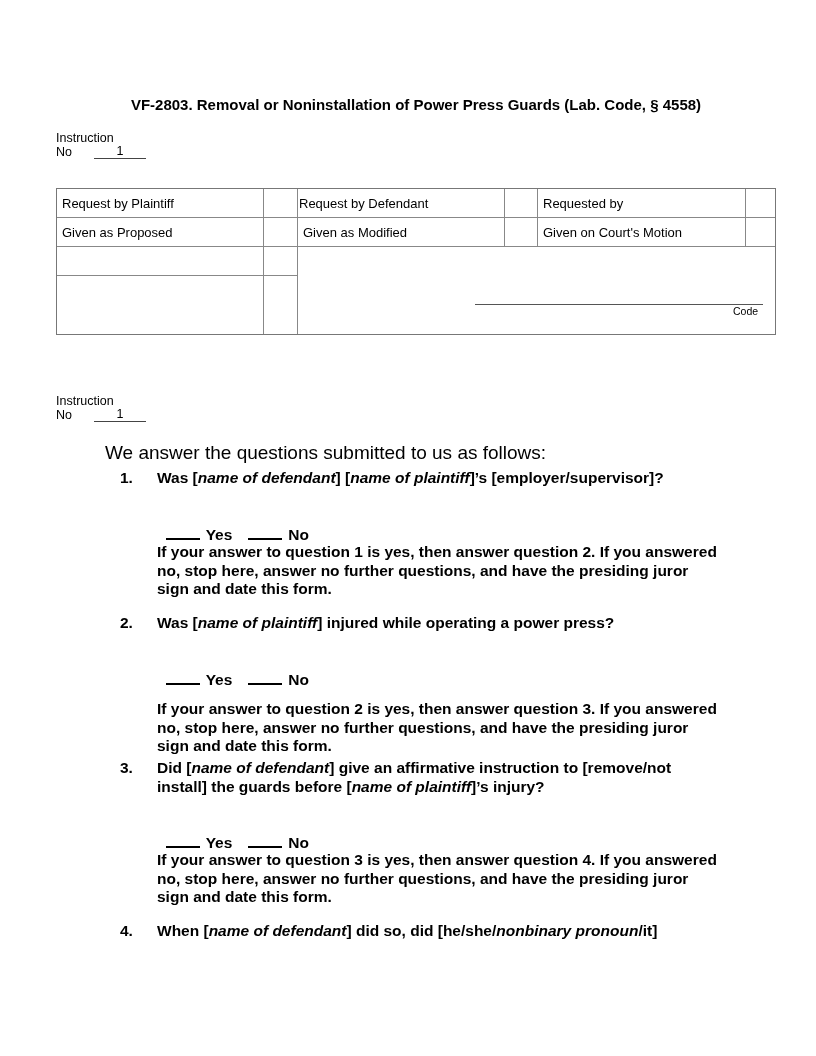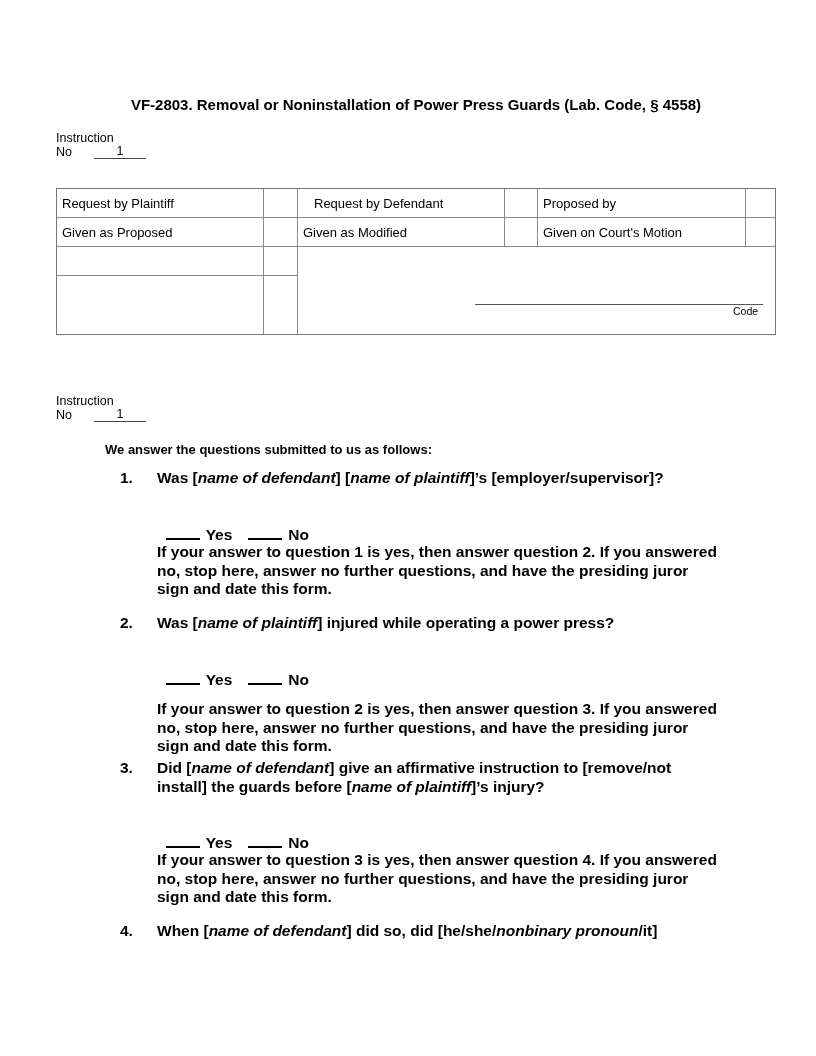--- a/index.html
+++ b/index.html
@@ -12,21 +12,21 @@
   .instr .no-lbl { width: 38px; }
   .instr .no-val { width: 52px; border-bottom: 1px solid #444; text-align: center; line-height: 13px; }
 
   .grid { left: 48px; top: 188px; width: 720px; height: 147px; border: 1px solid #777; box-sizing: border-box; }
   .cell { position: absolute; box-sizing: border-box; font-size: 13px; padding-left: 5px; display: flex; align-items: center; }
   .vline { position: absolute; width: 1px; background: #888; }
   .hline { position: absolute; height: 1px; background: #888; }
   .judge-line { position: absolute; height: 1px; background: #555; }
   .judge-lbl { position: absolute; font-size: 10.5px; }
 
-  .lead { left: 97px; top: 442px; font-weight: bold; font-size: 13px; }
+  .lead { left: 97px; top: 442px; font-weight: normal; font-size: 19px; }
   .q { position: absolute; left: 120px; width: 600px; font-weight: bold; font-size: 15.5px; line-height: 18.5px; }
   .q .num { position: absolute; left: 0; top: 0; }
   .q .txt { position: absolute; left: 37px; width: 560px; }
   .yn { position: absolute; left: 157px; font-weight: bold; font-size: 15.5px; white-space: pre; }
   .yn .blank { display: inline-block; width: 34px; border-bottom: 2px solid #000; margin-right: 6px; height: 14px; vertical-align: baseline; }
   .yn .gap { display: inline-block; width: 16px; }
   .follow { position: absolute; left: 157px; width: 560px; font-weight: bold; font-size: 15.5px; line-height: 18.5px; }
   i { font-style: italic; }
 </style>
 </head>
@@ -49,23 +49,23 @@
   <div class="hline" style="left:0; top:86px; width:240px;"></div>
 
   <div class="vline" style="left:206px; top:0; height:145px;"></div>
   <div class="vline" style="left:240px; top:0; height:145px;"></div>
   <div class="vline" style="left:447px; top:0; height:57px;"></div>
   <div class="vline" style="left:480px; top:0; height:57px;"></div>
   <div class="vline" style="left:688px; top:0; height:57px;"></div>
 
   <div class="cell" style="left:0; top:0; width:206px; height:28px;">Request by Plaintiff</div>
   <div class="cell" style="left:207px; top:0; width:33px; height:28px;"></div>
-  <div class="cell" style="left:252px; top:0; width:206px; height:28px;">Request by Defendant</div>
+  <div class="cell" style="left:237px; top:0; width:206px; height:28px;">Request by Defendant</div>
   <div class="cell" style="left:448px; top:0; width:32px; height:28px;"></div>
-  <div class="cell" style="left:481px; top:0; width:207px; height:28px;">Proposed by</div>
+  <div class="cell" style="left:481px; top:0; width:207px; height:28px;">Requested by</div>
   <div class="cell" style="left:689px; top:0; width:29px; height:28px;"></div>
 
   <div class="cell" style="left:0; top:29px; width:206px; height:28px;">Given as Proposed</div>
   <div class="cell" style="left:207px; top:29px; width:33px; height:28px;"></div>
   <div class="cell" style="left:241px; top:29px; width:206px; height:28px;">Given as Modified</div>
   <div class="cell" style="left:448px; top:29px; width:32px; height:28px;"></div>
   <div class="cell" style="left:481px; top:29px; width:207px; height:28px;">Given on Court's Motion</div>
   <div class="cell" style="left:689px; top:29px; width:29px; height:28px;"></div>
 
   <div class="cell" style="left:207px; top:58px; width:33px; height:28px;"></div>

